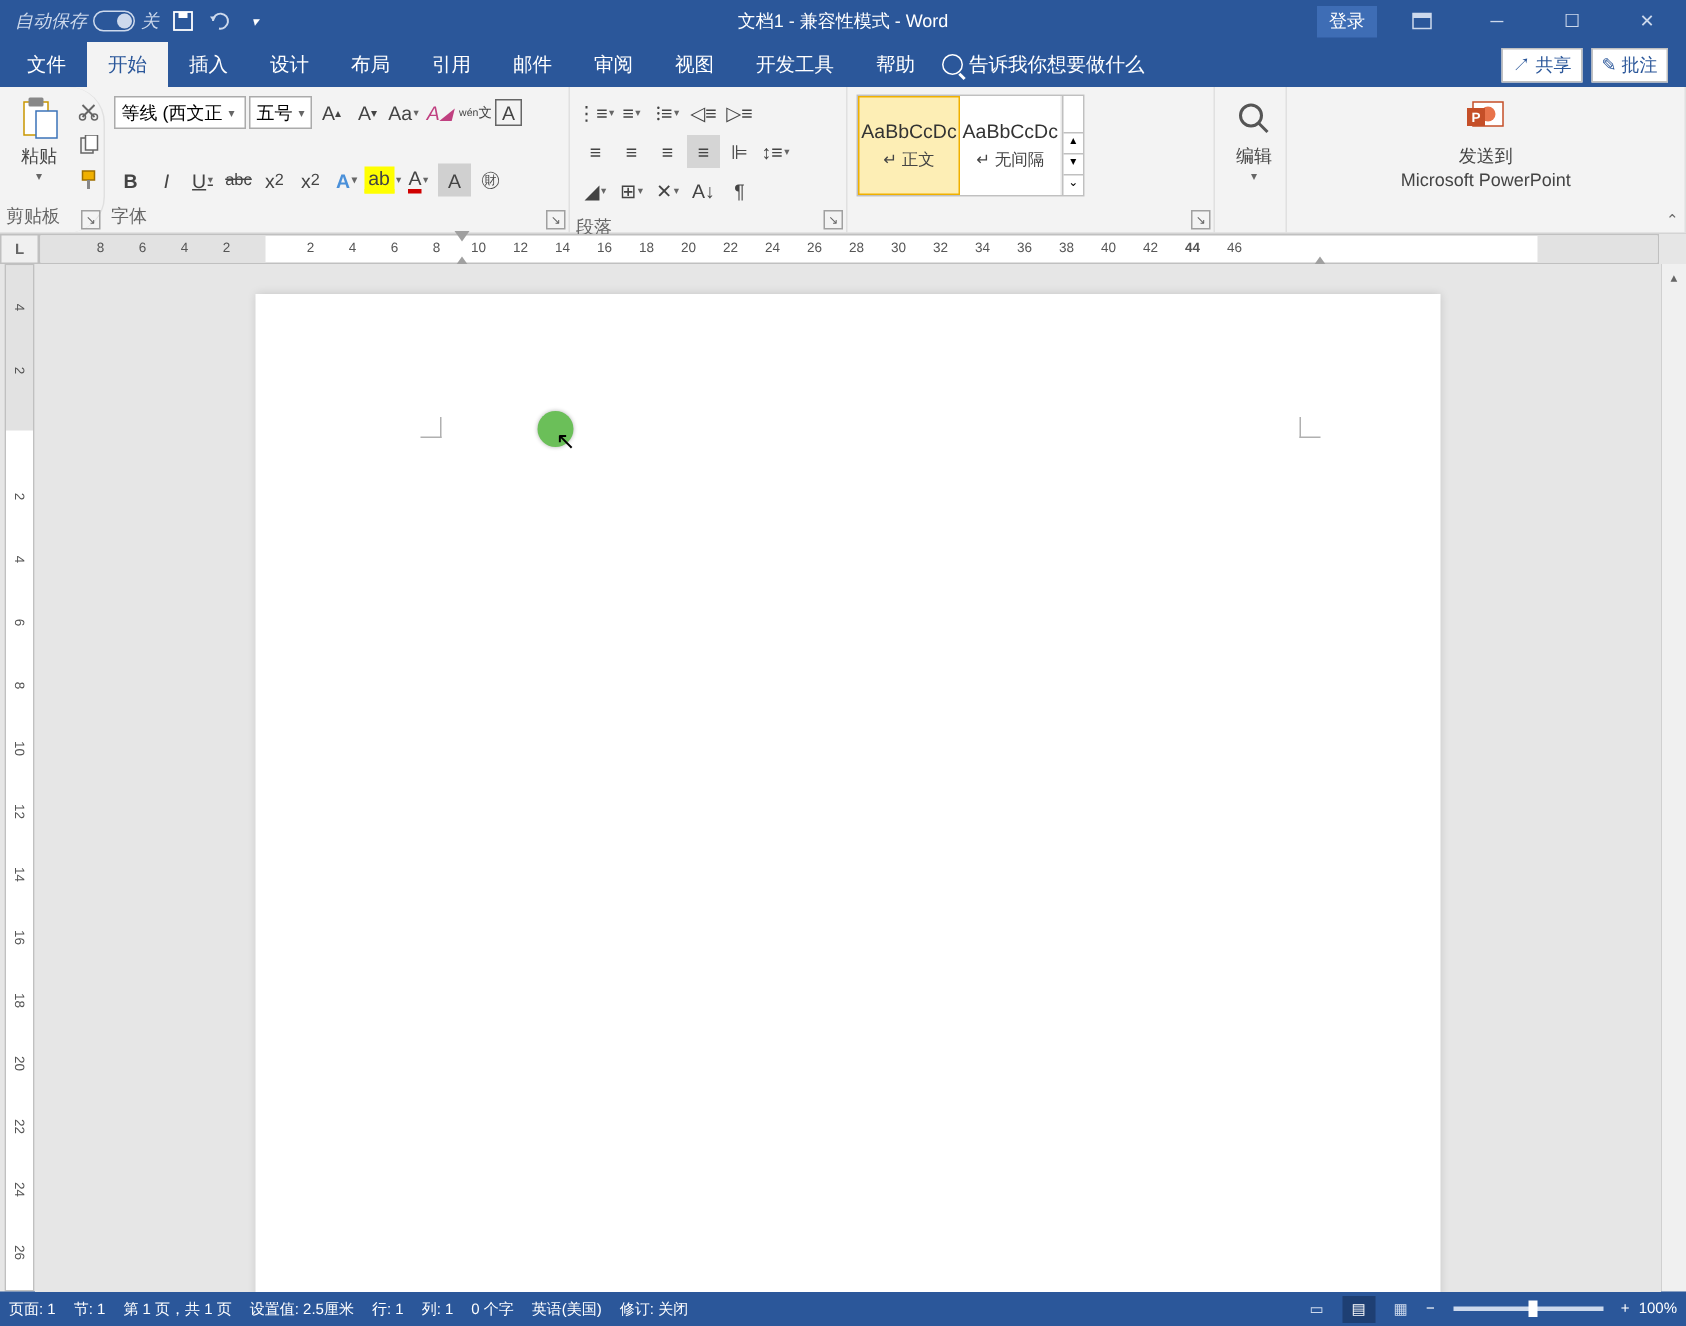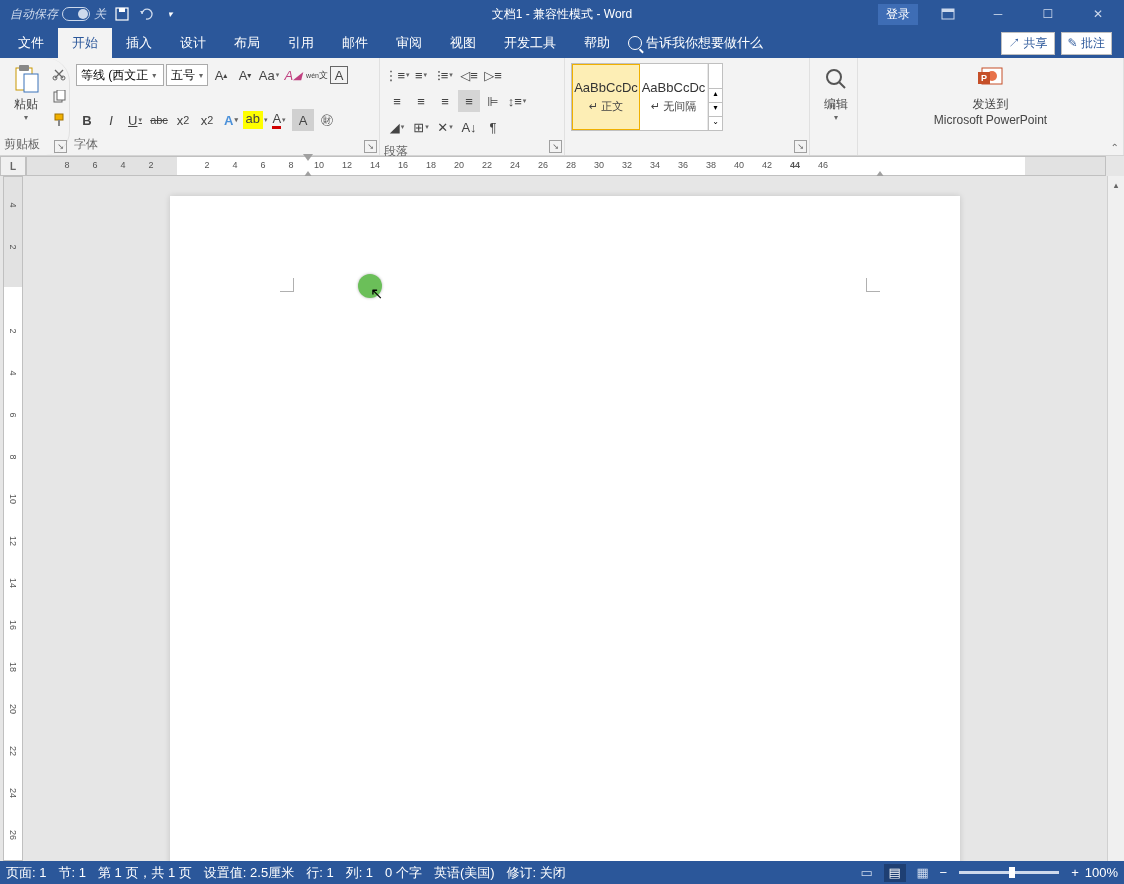--- a/index.html
+++ b/index.html
@@ -77,21 +77,21 @@
 .mc-tl { top: 82px; left: 110px; border-right: none; border-bottom: none; transform: rotate(180deg);}
 .mc-tr { top: 82px; right: 80px; border-left: none; border-bottom: none; transform: rotate(180deg);}
 
 .cursor-marker { position: absolute; width: 24px; height: 24px; border-radius: 50%; background: #6bbf59; top: 78px; left: 188px; box-shadow: 0 0 3px rgba(0,0,0,0.3); }
 .cursor-arrow { position: absolute; top: 88px; left: 200px; font-size: 16px; color: #000; pointer-events: none; }
 
 .vscroll { width: 17px; background: #f0f0f0; border-left: 1px solid #d0d0d0; position: relative; }
 .scroll-arrow { width: 100%; height: 17px; display: flex; align-items: center; justify-content: center; font-size: 9px; color: #666; }
 
 
-.statusbar { position: absolute; bottom: 0; left: 0; right: 0; height: 23px; background: #2b579a; color: #fff; font-size: 13px; display: flex; align-items: center; padding: 0 6px; gap: 12px; }
+.statusbar { position: absolute; bottom: 0; left: 0; right: 0; height: 23px; background: #2b579a; color: #fff; font-size: 10px; display: flex; align-items: center; padding: 0 6px; gap: 12px; }
 .sb-right { margin-left: auto; display: flex; align-items: center; gap: 6px; }
 .view-btn { width: 22px; height: 18px; display: flex; align-items: center; justify-content: center; color: #cdd9ec; }
 .view-btn.active { background: #1e3f73; color: #fff; }
 .zoom-slider { width: 100px; height: 3px; background: #cdd9ec; position: relative; margin: 0 6px; }
 .zoom-slider::after { content: ""; position: absolute; left: 50%; top: -4px; width: 6px; height: 11px; background: #fff; }
 
 
 .collapse-caret { position: absolute; right: 4px; bottom: 2px; font-size: 10px; color: #666; }
 </style>
 </head>

